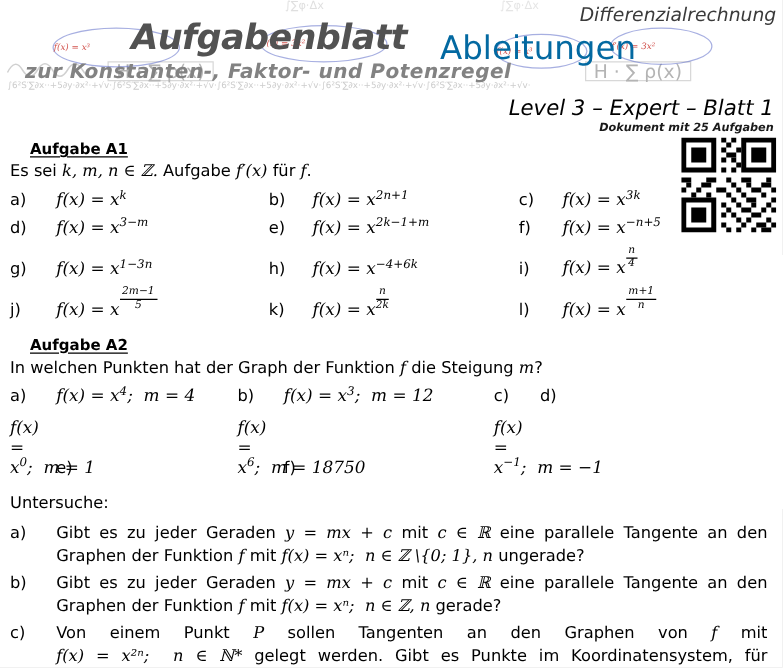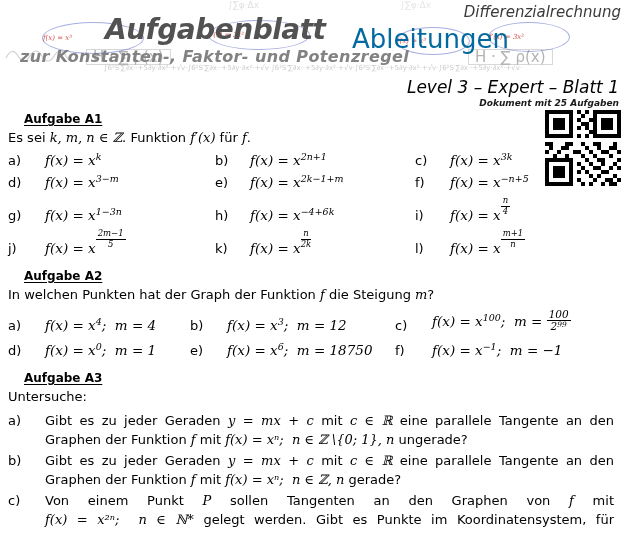--- a/index.html
+++ b/index.html
@@ -5,21 +5,21 @@
   html,body{margin:0;padding:0;background:#e8e8e8}
   .page{position:relative;width:626px;height:534px;margin:0 auto;background:#fff;overflow:hidden;
         font-family:"DejaVu Sans","Liberation Sans",sans-serif;color:#000}
 
   
   .hdr{position:relative;height:76px;overflow:hidden}
   .dd{position:absolute;color:#c6c6c6;white-space:nowrap;font-size:9px}
   .dbox{position:absolute;border:1px solid #d8d8d8;font-size:15px;color:#b4b4b4;padding:0 6px;line-height:14px;white-space:nowrap}
   .ell{position:absolute;border:1px solid rgba(95,110,200,.55);border-radius:50%;display:flex;align-items:center;justify-content:flex-start}
   .ell span{font-family:"DejaVu Serif","Liberation Serif",serif;font-style:italic;font-size:7px;color:rgba(205,65,60,.9);white-space:nowrap}
-  .strip{position:absolute;left:6px;right:6px;top:64px;display:flex;justify-content:center;font-size:7px;color:#cccccc}
+  .strip{position:absolute;left:6px;right:6px;top:64px;display:flex;justify-content:flex-start;font-size:7px;color:#cccccc}
   .h-corner{position:absolute;top:3px;right:5px;font-style:italic;font-size:15px;color:#3a3a3a}
   .h-title{position:absolute;top:13px;left:105px;font-style:italic;font-weight:bold;font-size:28px;color:#525252;letter-spacing:-.5px}
   .h-title2{position:absolute;top:24px;left:352px;font-size:26px;color:#0369a1}
   .h-sub{position:absolute;top:47px;left:20px;width:545px;font-style:italic;font-weight:bold;font-size:16px;color:#828282;letter-spacing:.4px}
 
   
   .subhdr{position:relative;height:36px}
   .level{position:absolute;top:1px;right:7px;font-style:italic;font-size:17px}
   .docnote{position:absolute;top:22px;right:7px;font-style:italic;font-weight:bold;font-size:9px;color:#1a1a1a}
   .qr{position:absolute;left:545px;top:110px;width:76px;height:76px}
@@ -165,21 +165,21 @@
           <rect x="44" y="72" width="4" height="4"></rect>
           <rect x="56" y="72" width="4" height="4"></rect>
           <rect x="64" y="72" width="8" height="4"></rect>
       </g>
     </svg>
   </div>
 
   <div class="main">
 
     <h2>Aufgabe A1</h2>
-    <div class="intro"><span>Es sei </span><span class="mt">k, m, n ∈ ℤ.</span><span> Funktion </span><span class="mt">f′(x)</span><span> für </span><span class="mt">f</span><span>.</span></div>
+    <div class="intro"><span>Es sei </span><span class="mt">k, m, n ∈ ℤ.</span><span> Aufgabe </span><span class="mt">f′(x)</span><span> für </span><span class="mt">f</span><span>.</span></div>
 
     <div class="g1">
 
       <div class="lbl">a)</div>
       <div class="fx"><span>f(x) = x</span><sup class="e">k</sup></div>
       <div class="lbl">b)</div>
       <div class="fx"><span>f(x) = x</span><sup class="e">2n+1</sup></div>
       <div class="lbl">c)</div>
       <div class="fx"><span>f(x) = x</span><sup class="e">3k</sup></div>
 
@@ -208,31 +208,29 @@
     <h2>Aufgabe A2</h2>
     <div class="intro"><span>In welchen Punkten hat der Graph der Funktion </span><span class="mt">f</span><span> die Steigung </span><span class="mt">m</span><span>?</span></div>
 
     <div class="g2">
 
       <div class="lbl">a)</div>
       <div class="fx"><span>f(x) = x</span><sup class="e">4</sup><span class="pre">;  m = 4</span></div>
       <div class="lbl">b)</div>
       <div class="fx"><span>f(x) = x</span><sup class="e">3</sup><span class="pre">;  m = 12</span></div>
       <div class="lbl">c)</div>
-      <div class="fx"><span>f(x) = x</span><sup class="e">100</sup><span class="pre">;  m = </span><span class="bigfrac"><span class="num">100</span><span class="den"><span>2</span><sup>99</sup></span></span></div>
 
       <div class="lbl">d)</div>
       <div class="fx"><span>f(x) = x</span><sup class="e">0</sup><span class="pre">;  m = 1</span></div>
       <div class="lbl">e)</div>
       <div class="fx"><span>f(x) = x</span><sup class="e">6</sup><span class="pre">;  m = 18750</span></div>
       <div class="lbl">f)</div>
       <div class="fx"><span>f(x) = x</span><sup class="e">−1</sup><span class="pre">;  m = −1</span></div>
     </div>
 
-    <h2>Aufgabe A3</h2>
     <div class="intro">Untersuche:</div>
 
     <div class="a3list">
       <div class="a3item">
         <div class="lbl">a)</div>
         <div class="txt">
           <div class="jline"><span>Gibt es zu jeder Geraden </span><span class="mt">y = mx + c</span><span> mit </span><span class="mt">c ∈ ℝ</span><span> eine parallele Tangente an den</span></div>
           <div><span>Graphen der Funktion </span><span class="mt">f</span><span> mit </span><span class="mt pre">f(x) = xⁿ;  n ∈ ℤ \{0; 1}, n</span><span> ungerade?</span></div>
         </div>
       </div>

